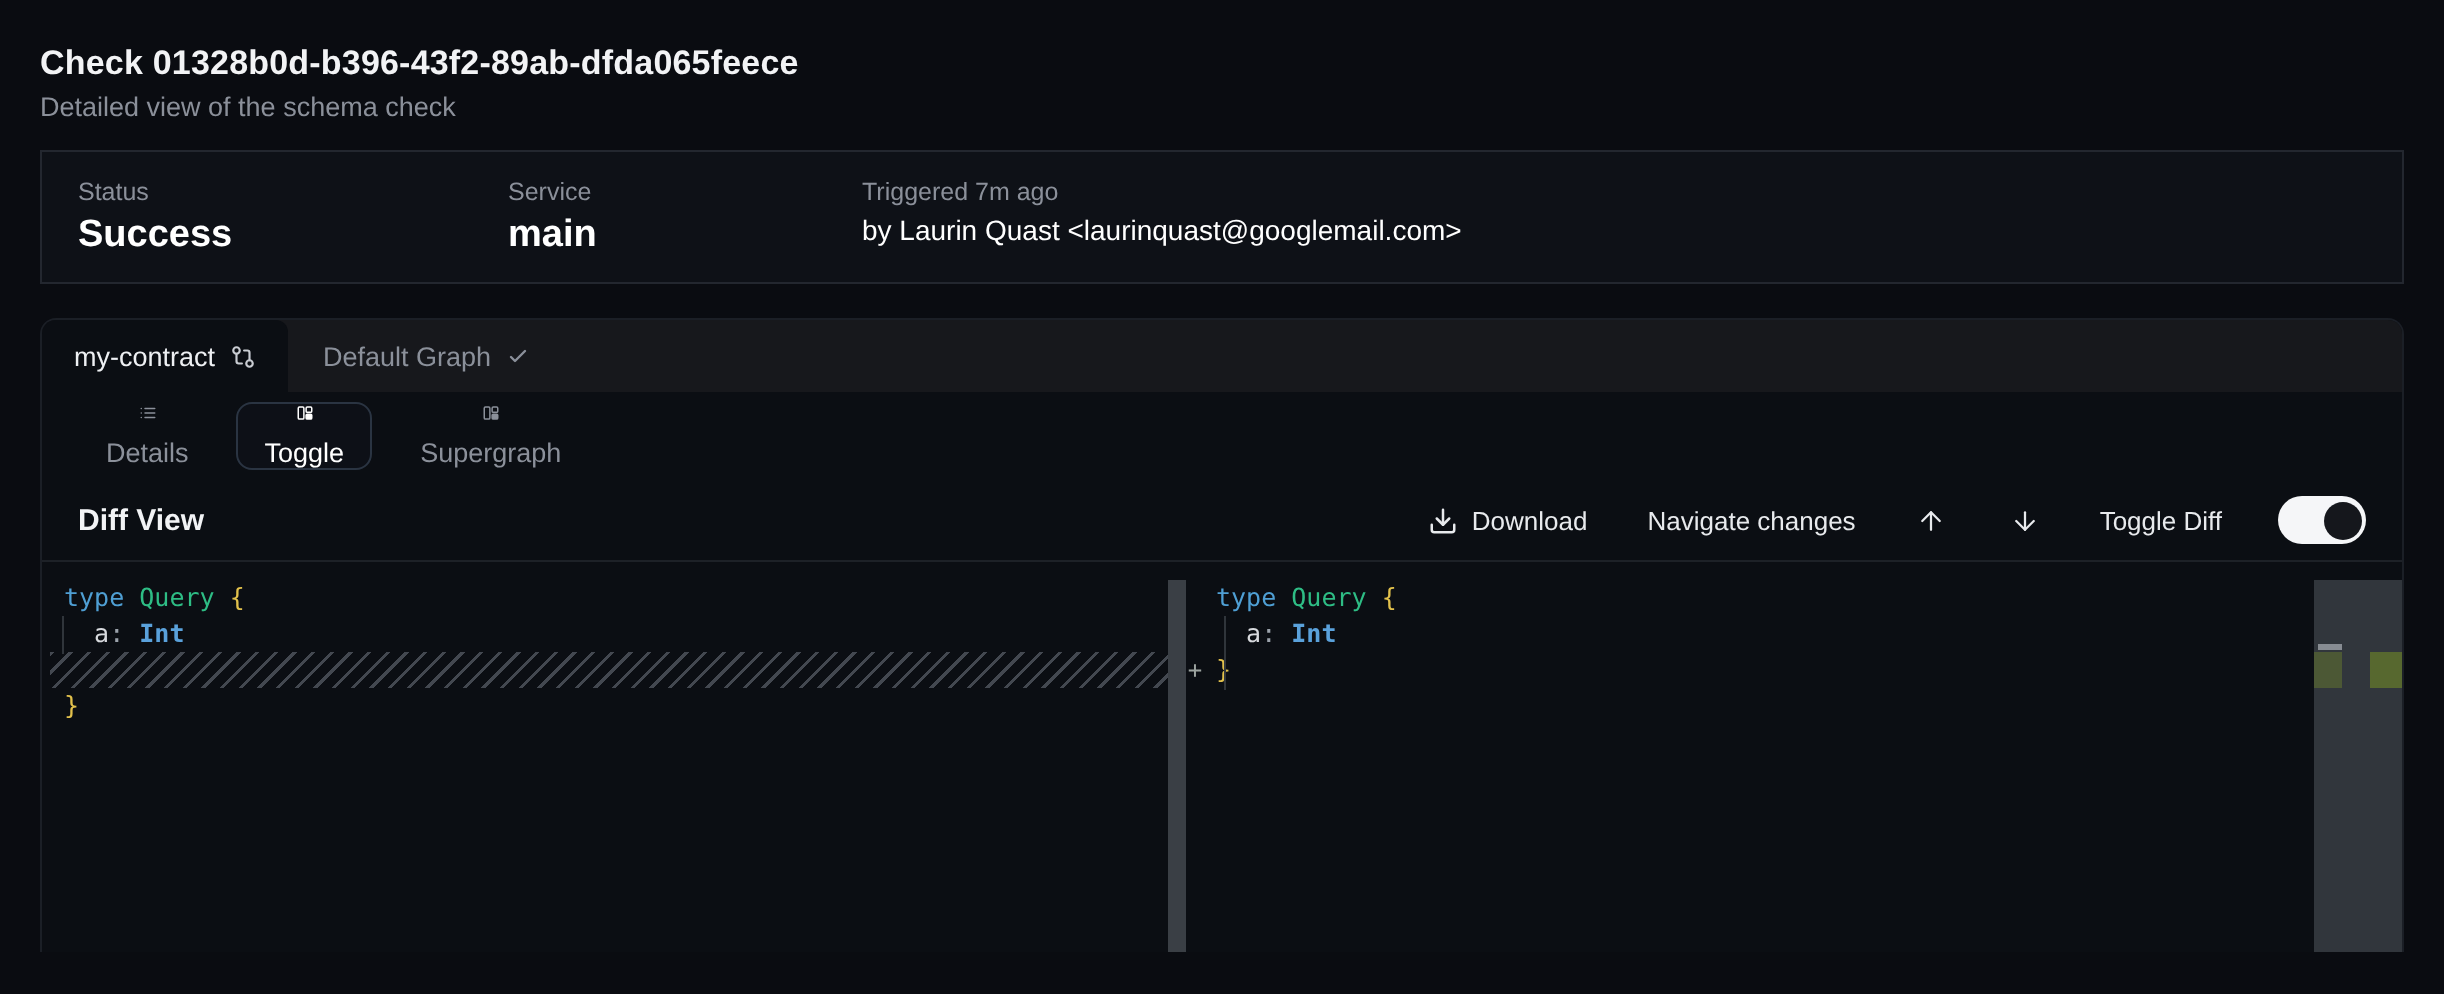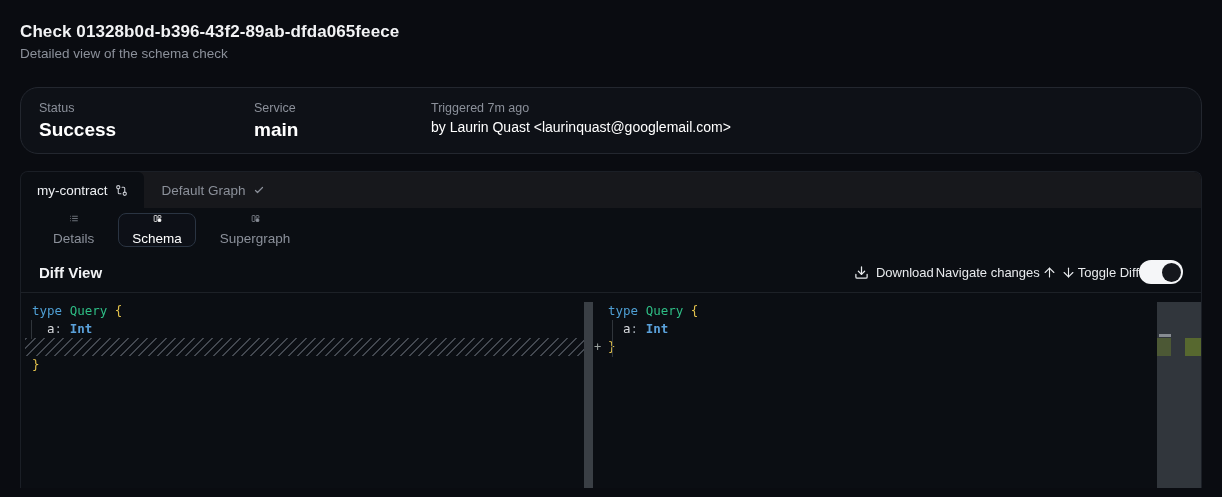--- a/index.html
+++ b/index.html
@@ -12,22 +12,22 @@
   }
   *{margin:0;padding:0;box-sizing:border-box;}
   html,body{width:1222px;height:497px;overflow:hidden;}
   body{background:var(--bg);font-family:"Liberation Sans",sans-serif;color:var(--text);}
   .page{padding:0 20px;}
   
   .hdr{padding-top:22px;}
   .hdr h1{font-size:17px;font-weight:700;letter-spacing:.1px;color:var(--text);}
   .hdr p{margin-top:4px;font-size:13.5px;color:var(--muted);}
   
-  .meta-card{margin-top:26px;height:67px;background:var(--card-bg);border:1px solid var(--border);
-    border-radius:18px;display:grid;grid-template-columns:215px 177px 439px 1fr;
+  .meta-card{margin-top:14px;height:67px;background:var(--card-bg);border:1px solid var(--border);
+    border-radius:0;display:grid;grid-template-columns:215px 177px 439px 1fr;
     align-content:center;padding:0 18px;}
   .meta-label{font-size:12.5px;color:var(--muted);}
   .meta-value{margin-top:4px;font-size:19px;color:#fff;font-weight:700;white-space:nowrap;}
   .meta-value.regular{font-weight:400;font-size:14px;}
   .meta-value.mono-ish{font-size:14px;}
   
   .panel{margin-top:17px;height:317px;background:var(--panel-bg);
     border:1px solid var(--panel-border);border-bottom:none;border-radius:8px 8px 0 0;overflow:hidden;}
   .tab-strip{height:36px;background:var(--strip-bg);display:flex;}
   .graph-tab{height:36px;border:none;background:transparent;display:flex;align-items:center;gap:7px;
@@ -36,21 +36,21 @@
   .graph-tab svg{flex:none;}
   
   .view-tabs{height:44px;display:flex;align-items:center;gap:10px;padding:0 18px;}
   .view-tab{display:flex;align-items:center;gap:8px;height:34px;padding:0 13px;border-radius:8px;
     border:1px solid transparent;background:transparent;font-family:inherit;font-size:13.5px;
     color:var(--muted);cursor:pointer;flex-direction:column;}
   .view-tab.active{color:#fff;border-color:#2a3442;background:#0d1017;font-weight:500;}
   
   .diff-toolbar{height:41px;display:flex;align-items:center;padding:0 18px;border-bottom:1px solid #1d2127;}
   .diff-title{font-size:15px;font-weight:700;color:var(--text);}
-  .toolbar-actions{margin-left:auto;display:flex;align-items:center;gap:0;font-size:13px;color:#e8eaed;}
+  .toolbar-actions{margin-left:auto;display:flex;align-items:center;gap:28px;font-size:13px;color:#e8eaed;}
   .tb-btn{display:flex;align-items:center;gap:7px;background:none;border:none;color:#e8eaed;
     font-family:inherit;font-size:13px;cursor:pointer;padding:4px 2px;}
   .tb-label{color:#e8eaed;}
   .toggle{position:relative;width:44px;height:24px;border-radius:12px;border:none;
     background:var(--toggle-track);cursor:pointer;flex:none;}
   .toggle .knob{position:absolute;top:2.5px;right:2.5px;width:19px;height:19px;border-radius:50%;
     background:var(--toggle-knob);}
   
   .diff-area{position:relative;height:196px;display:flex;align-items:stretch;
     font-family:"DejaVu Sans Mono",monospace;font-size:12.5px;}
@@ -130,21 +130,21 @@
             <path d="M3 6h.01M3 12h.01M3 18h.01M8 6h13M8 12h13M8 18h13"></path>
           </svg>
         <span>Details</span>
       </button>
       <button class="view-tab active">
         <svg width="15" height="15" viewBox="0 0 24 24" fill="none" stroke="currentColor" stroke-width="2" stroke-linejoin="round">
             <rect x="3" y="4" width="7.5" height="16" rx="1.5"></rect>
             <rect x="13.5" y="4" width="7.5" height="7" rx="1.5"></rect>
             <rect x="13.5" y="13.5" width="7.5" height="6.5" rx="1.5" fill="currentColor"></rect>
           </svg>
-        <span>Schema</span>
+        <span>Toggle</span>
       </button>
       <button class="view-tab">
         <svg width="15" height="15" viewBox="0 0 24 24" fill="none" stroke="currentColor" stroke-width="2" stroke-linejoin="round">
             <rect x="3" y="4" width="7.5" height="16" rx="1.5"></rect>
             <rect x="13.5" y="4" width="7.5" height="7" rx="1.5"></rect>
             <rect x="13.5" y="13.5" width="7.5" height="6.5" rx="1.5" fill="currentColor"></rect>
           </svg>
         <span>Supergraph</span>
       </button>
     </div>

